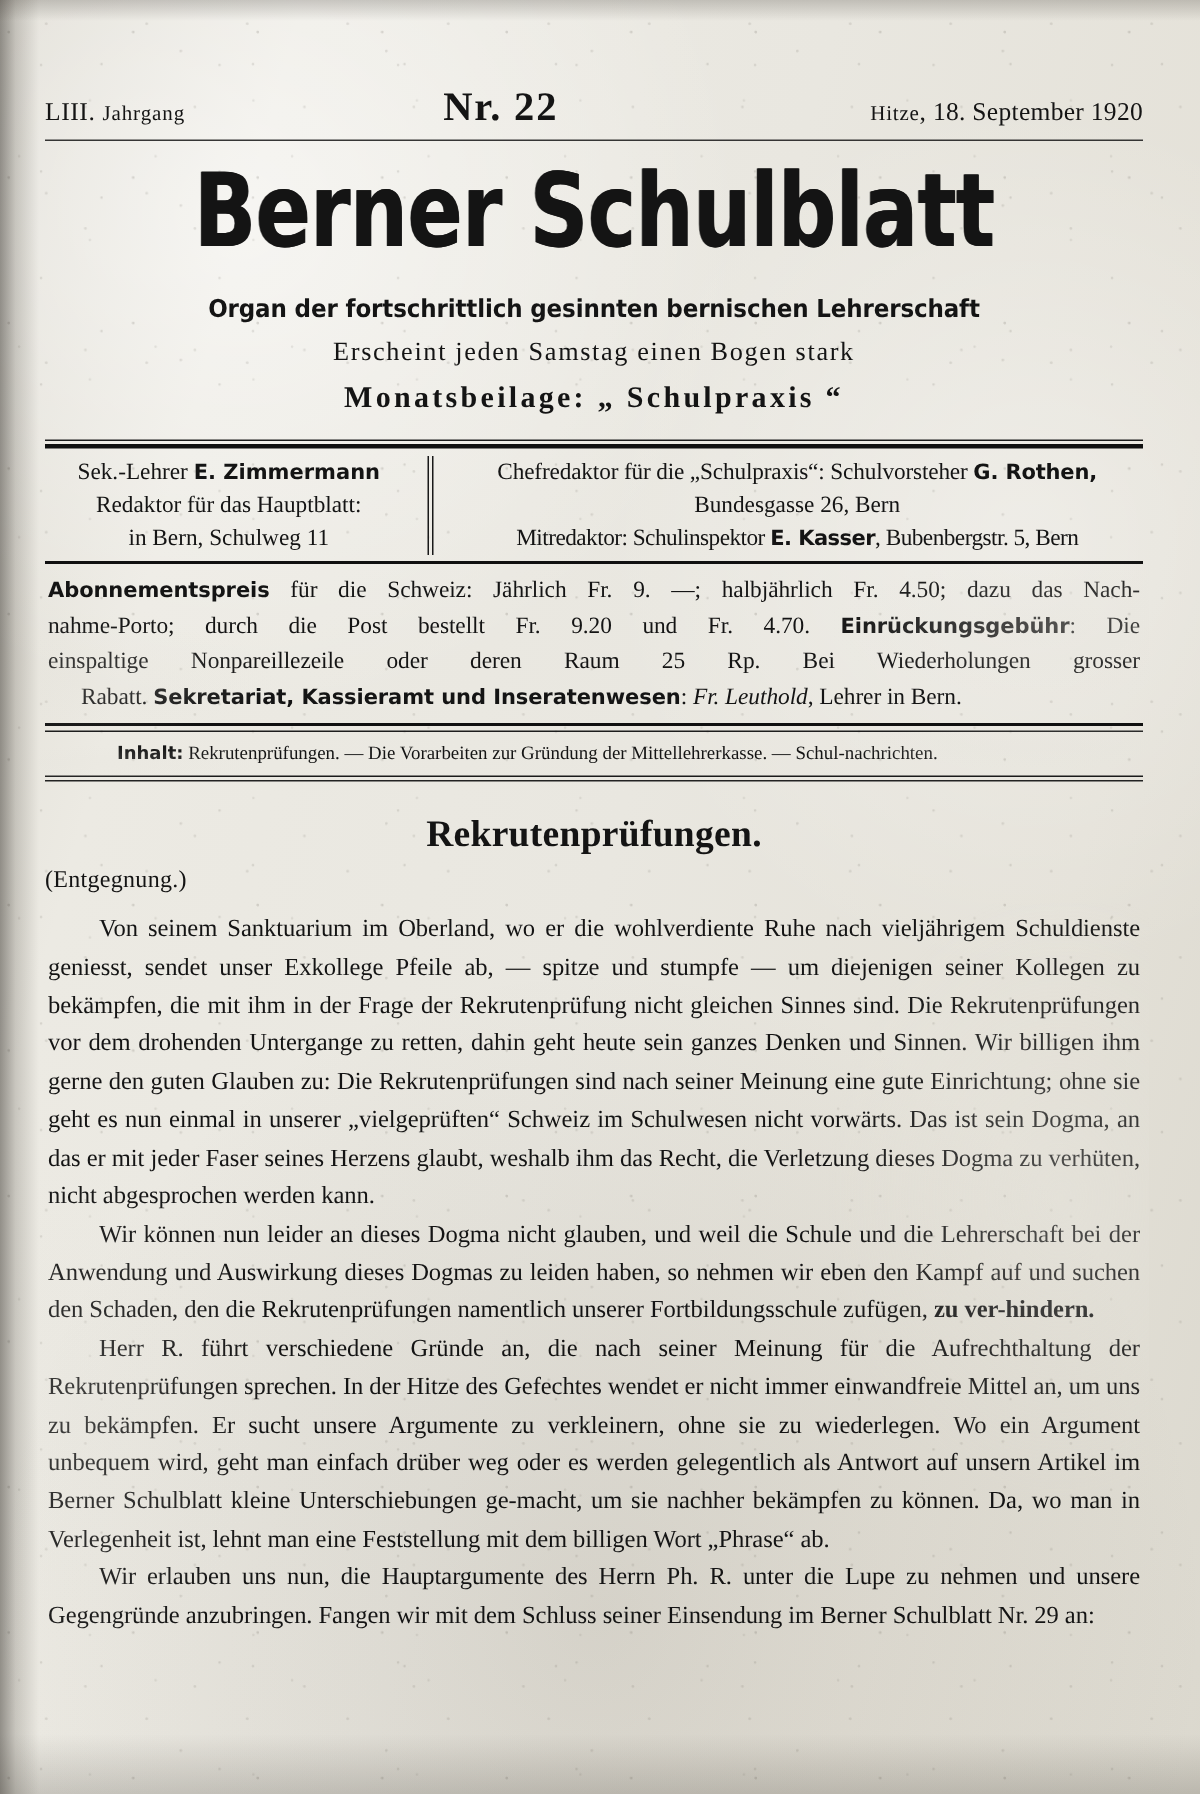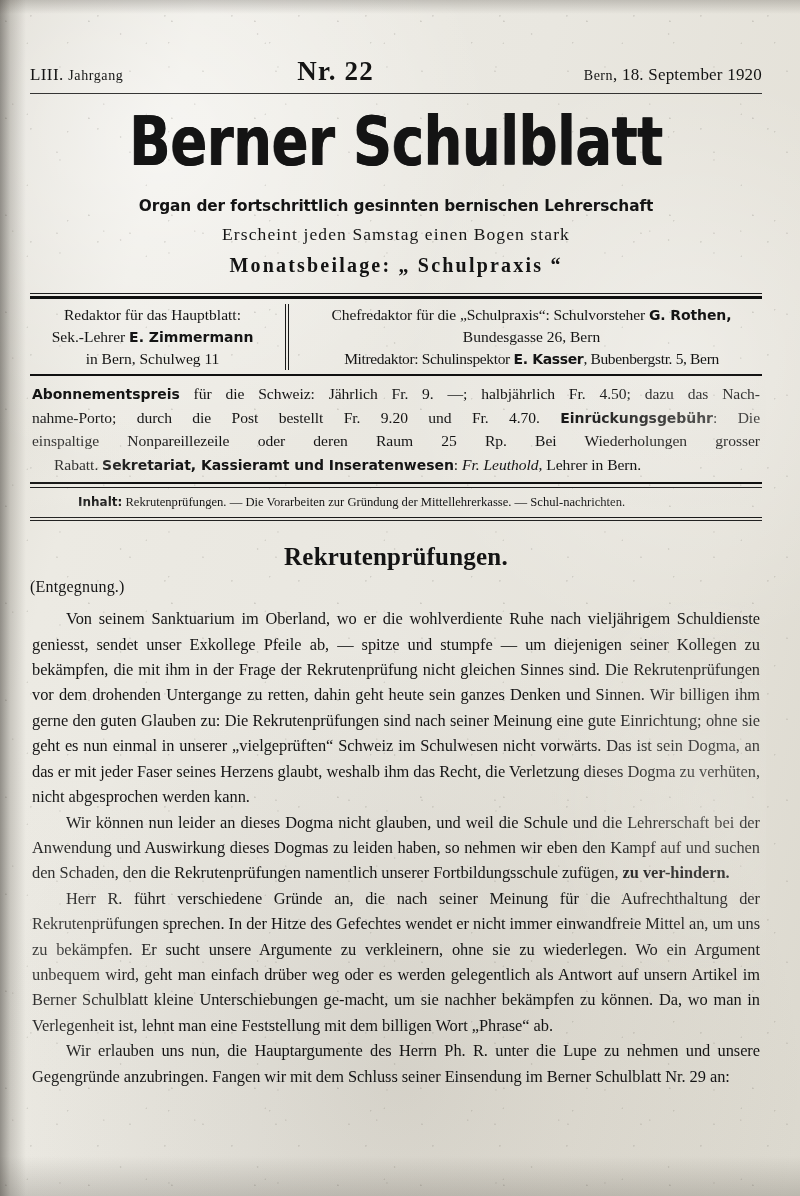--- a/index.html
+++ b/index.html
@@ -262,38 +262,38 @@
 <div class="speckle"></div>
 <div class="edge-left"></div>
 <div class="edge-top"></div>
 <div class="edge-bottom"></div>
 
 <div class="page">
 
   <div class="masthead-line">
     <div class="jahrgang"><span>LIII. </span><span class="sc">Jahrgang</span></div>
     <div class="issue-no">Nr. 22</div>
-    <div class="issue-date"><span class="sc">Bern</span><span>, 18. September 1920</span></div>
+    <div class="issue-date"><span class="sc">Hitze</span><span>, 18. September 1920</span></div>
   </div>
   <div class="rule-thin"></div>
 
   <div class="title">Berner Schulblatt</div>
 
   <div class="sub1">Organ der fortschrittlich gesinnten bernischen Lehrerschaft</div>
   <div class="sub2">Erscheint jeden Samstag einen Bogen stark</div>
   <div class="sub3">Monatsbeilage: „ Schulpraxis “</div>
 
   <div class="editor-rules">
     <div class="r1"></div>
     <div class="r2"></div>
   </div>
   <div class="editor-box">
     <div class="editor-left">
+      <div><span>Sek.-Lehrer </span><span class="b-sans">E. Zimmermann</span></div>
       <div>Redaktor für das Hauptblatt:</div>
-      <div><span>Sek.-Lehrer </span><span class="b-sans">E. Zimmermann</span></div>
       <div>in Bern, Schulweg 11</div>
     </div>
     <div class="editor-divider"></div>
     <div class="editor-right">
       <div class="r-line1"><span>Chefredaktor für die „Schulpraxis“: Schulvorsteher </span><span class="b-sans">G. Rothen,</span></div>
       <div>Bundesgasse 26, Bern</div>
       <div class="r-line3"><span>Mitredaktor: Schulinspektor </span><span class="b-sans">E. Kasser</span><span>, Bubenbergstr. 5, Bern</span></div>
     </div>
   </div>
 

